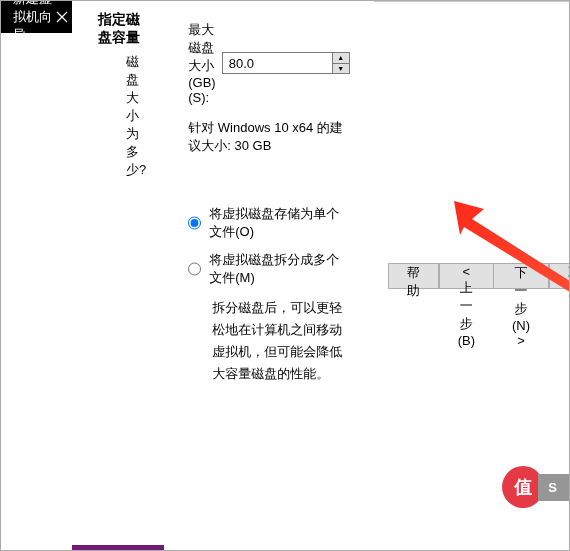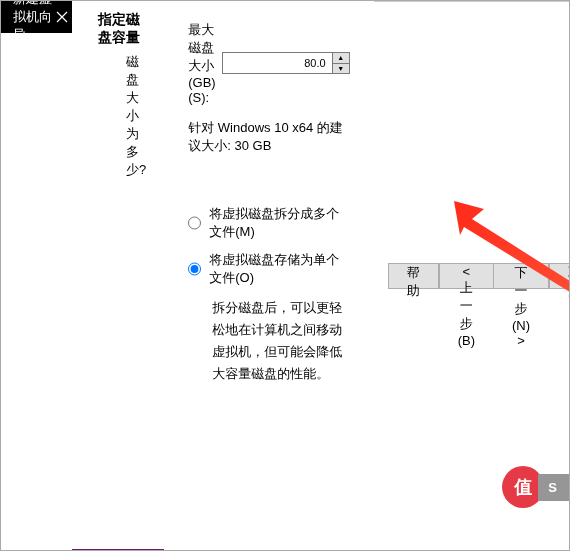--- a/index.html
+++ b/index.html
@@ -1,29 +1,29 @@
 <!DOCTYPE html>
 <html><head>
 <meta charset="utf-8">
 <style>
 *{box-sizing:border-box;margin:0;padding:0;font-family:"Microsoft YaHei","Segoe UI",sans-serif;font-size:13px;color:#000}
 body{background:#fff}
 .window{width:570px;height:551px;border:1px solid #aaa;display:flex;flex-direction:row;position:relative;overflow:hidden}
 .titlebar{background:#000;color:#fff;height:32px;display:flex;align-items:center;padding:0 0 0 12px}
 .titlebar span{color:#fff}
 .close-btn{margin-left:auto;width:46px;height:32px;display:flex;align-items:center;justify-content:center;color:#fff;font-size:16px;cursor:pointer}
-.header{padding:10px 18px 12px 18px;border-bottom:1px solid #701a75}
+.header{padding:10px 18px 12px 18px;border-bottom:5px solid #701a75}
 .header-title{font-weight:700;font-size:14px;margin-bottom:6px;margin-left:8px}
 .header-sub{margin-left:36px}
 .content{flex:1;padding:20px 24px 10px 24px;position:relative}
 .desc{line-height:1.7;margin-bottom:20px}
 .row{display:flex;align-items:center;margin-bottom:14px}
 .row label{margin-right:6px}
 .spinner{display:flex;align-items:stretch;height:22px}
-.spinner input{width:110px;border:1px solid #7a7a7a;border-right:none;text-align:right;padding:4px 6px;font-size:11px;outline:none}
+.spinner input{width:110px;border:1px solid #7a7a7a;border-right:none;text-align:left;padding:4px 6px;font-size:13px;outline:none}
 .spin-btns{display:flex;flex-direction:column;width:18px;border:1px solid #7a7a7a}
 .spin-btns button{flex:1;border:none;background:#e1e1e1;font-size:7px;line-height:1;padding:0;cursor:pointer;display:flex;align-items:center;justify-content:center}
 .spin-btns button:first-child{border-bottom:1px solid #7a7a7a}
 .recommend{margin-bottom:50px}
 .radio-group{margin-bottom:8px}
 .radio-row{display:flex;align-items:center;margin-bottom:10px}
 .radio-row input{margin-right:8px;width:14px;height:14px}
 .split-desc{margin-left:24px;line-height:1.7}
 .footer{border-top:1px solid #ccc;padding:22px 14px;display:flex;align-items:center;gap:0}
 .footer .btn{height:26px;border:1px solid #adadad;background:#e1e1e1;padding:0 18px;cursor:pointer;font-size:13px}
@@ -63,26 +63,26 @@
           <button>▲</button>
           <button>▼</button>
         </div>
       </div>
     </div>
 
     <div class="recommend">针对 Windows 10 x64 的建议大小: 30 GB</div>
 
     <div class="radio-group">
       <div class="radio-row">
+        <input type="radio" name="store" checked="" style="">
+        <span>将虚拟磁盘存储为单个文件(O)</span>
+      </div>
+      <div class="radio-row">
         <input type="radio" name="store" style="">
         <span>将虚拟磁盘拆分成多个文件(M)</span>
-      </div>
-      <div class="radio-row">
-        <input type="radio" name="store" checked="" style="">
-        <span>将虚拟磁盘存储为单个文件(O)</span>
       </div>
       <div class="split-desc">拆分磁盘后，可以更轻松地在计算机之间移动虚拟机，但可能会降低大容量磁盘的性能。</div>
     </div>
 
     <svg class="arrow" width="260" height="170" viewBox="0 0 260 170">
       <defs>
           <linearGradient id="g" x1="0" y1="0" x2="1" y2="1">
             <stop offset="0" stop-color="#ff2a1a"></stop>
             <stop offset="1" stop-color="#ff6a4a"></stop>
           </linearGradient>

